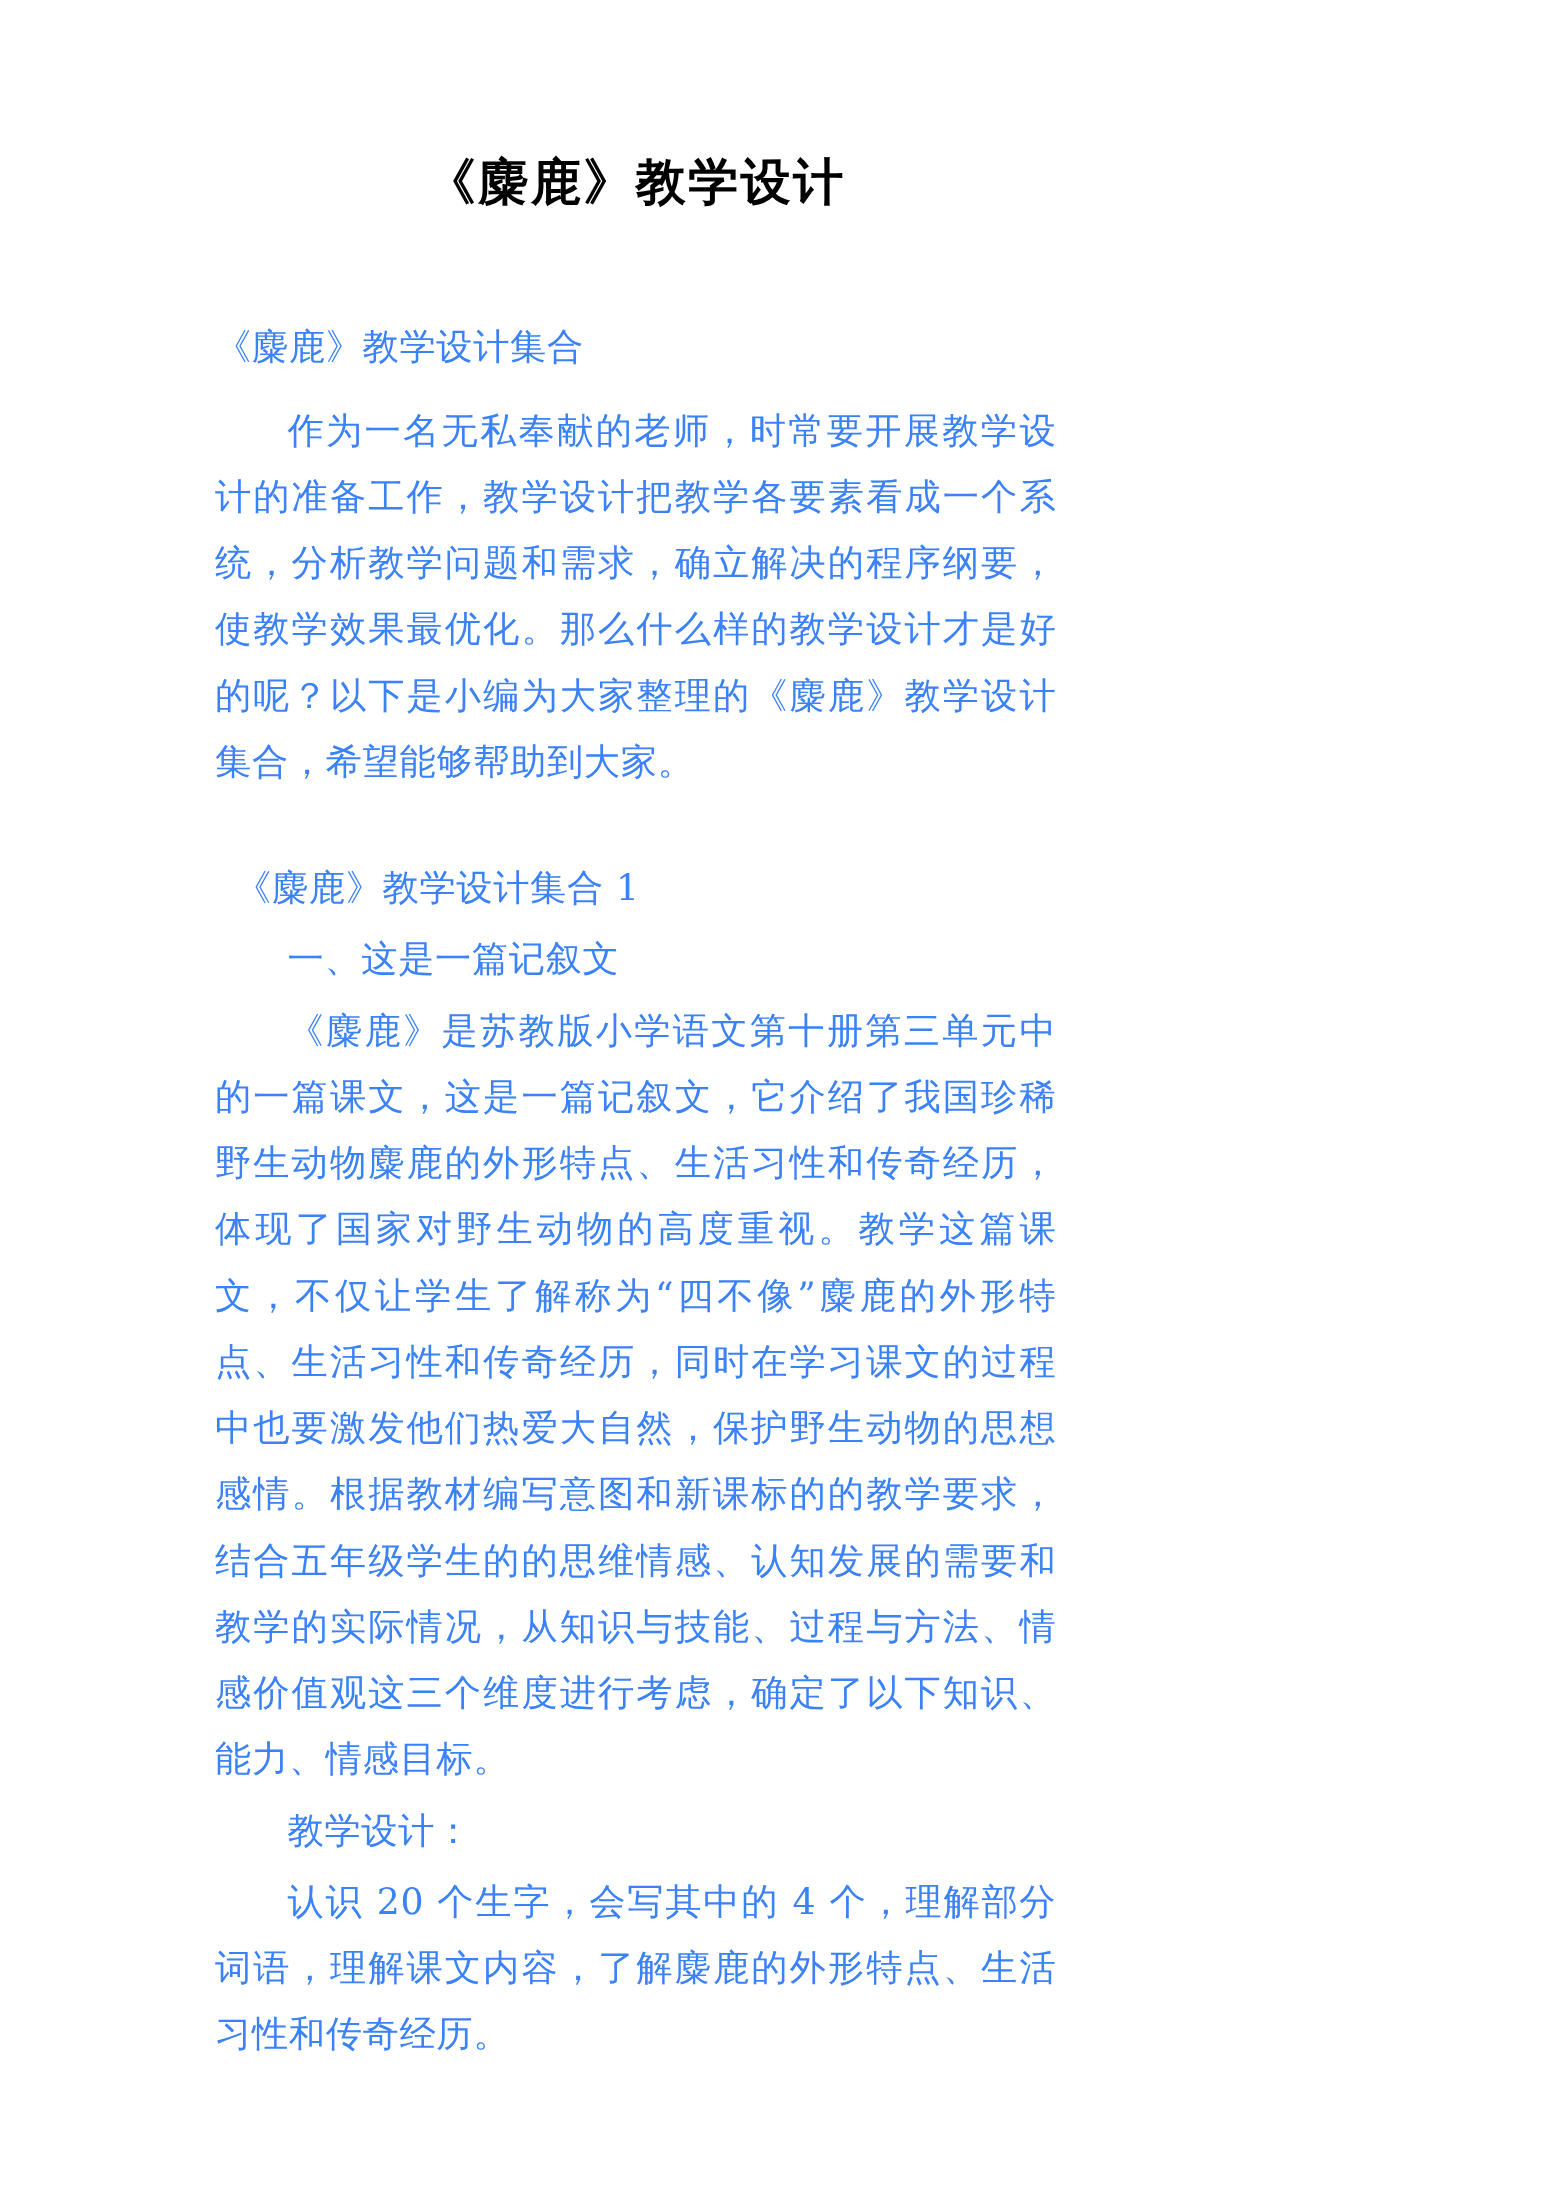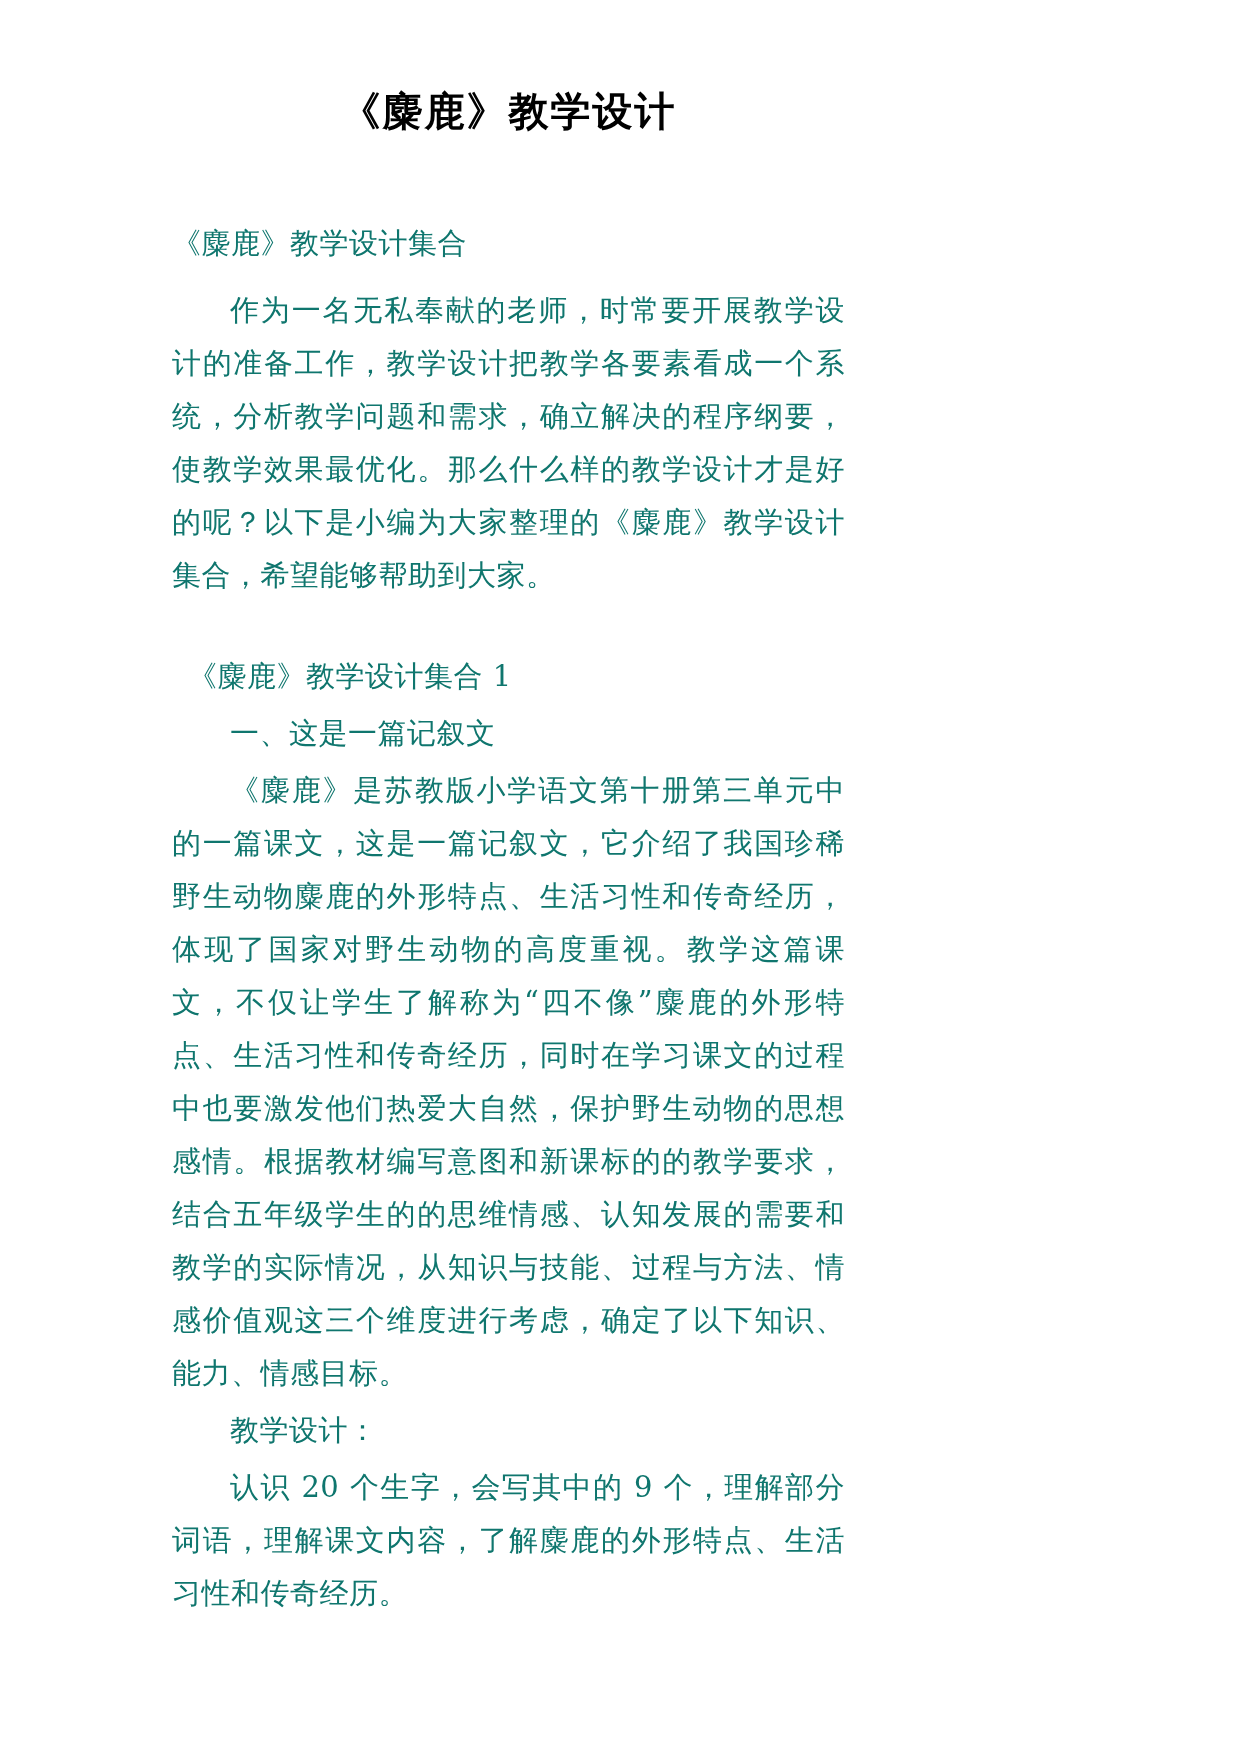--- a/index.html
+++ b/index.html
@@ -11,40 +11,40 @@
     width: 1241px;
     height: 1754px;
     font-family: "DejaVu Serif", "Liberation Serif", serif;
     color: #000000;
     overflow: hidden;
   }
   .page {
     box-sizing: border-box;
     width: 995px;
     height: 1754px;
-    padding: 84px 150px 90px 172px;
+    padding: 118px 150px 90px 172px;
     background: #ffffff;
   }
   .doc-title {
     text-align: center;
     font-family: "DejaVu Sans", "Liberation Sans", sans-serif;
     font-weight: bold;
     font-size: 40px;
     letter-spacing: 2px;
     margin: 0 0 78px 0;
     color: #000000;
   }
   .para {
     font-size: 29px;
     line-height: 53px;
     letter-spacing: 0.5px;
     margin: 0 0 4px 0;
     text-align: justify;
     text-justify: inter-ideograph;
-    color: #0f766e;
+    color: #3b82f6;
   }
   .indent {
     text-indent: 58px;
   }
   .gap-before {
     margin-top: 48px;
     margin-left: 16px;
   }
   .small-gap {
     margin-top: 14px;
@@ -62,15 +62,15 @@
   <p class="para indent small-gap">作为一名无私奉献的老师，时常要开展教学设计的准备工作，教学设计把教学各要素看成一个系统，分析教学问题和需求，确立解决的程序纲要，使教学效果最优化。那么什么样的教学设计才是好的呢？以下是小编为大家整理的《麋鹿》教学设计集合，希望能够帮助到大家。</p>
 
   <p class="para gap-before">《麋鹿》教学设计集合 1</p>
 
   <p class="para indent">一、这是一篇记叙文</p>
 
   <p class="para indent">《麋鹿》是苏教版小学语文第十册第三单元中的一篇课文，这是一篇记叙文，它介绍了我国珍稀野生动物麋鹿的外形特点、生活习性和传奇经历，体现了国家对野生动物的高度重视。教学这篇课文，不仅让学生了解称为“四不像”麋鹿的外形特点、生活习性和传奇经历，同时在学习课文的过程中也要激发他们热爱大自然，保护野生动物的思想感情。根据教材编写意图和新课标的的教学要求，结合五年级学生的的思维情感、认知发展的需要和教学的实际情况，从知识与技能、过程与方法、情感价值观这三个维度进行考虑，确定了以下知识、能力、情感目标。</p>
 
   <p class="para indent">教学设计：</p>
 
-  <p class="para indent">认识 20 个生字，会写其中的 9 个，理解部分词语，理解课文内容，了解麋鹿的外形特点、生活习性和传奇经历。</p>
+  <p class="para indent">认识 20 个生字，会写其中的 4 个，理解部分词语，理解课文内容，了解麋鹿的外形特点、生活习性和传奇经历。</p>
 
 </div>
 
 </body></html>

